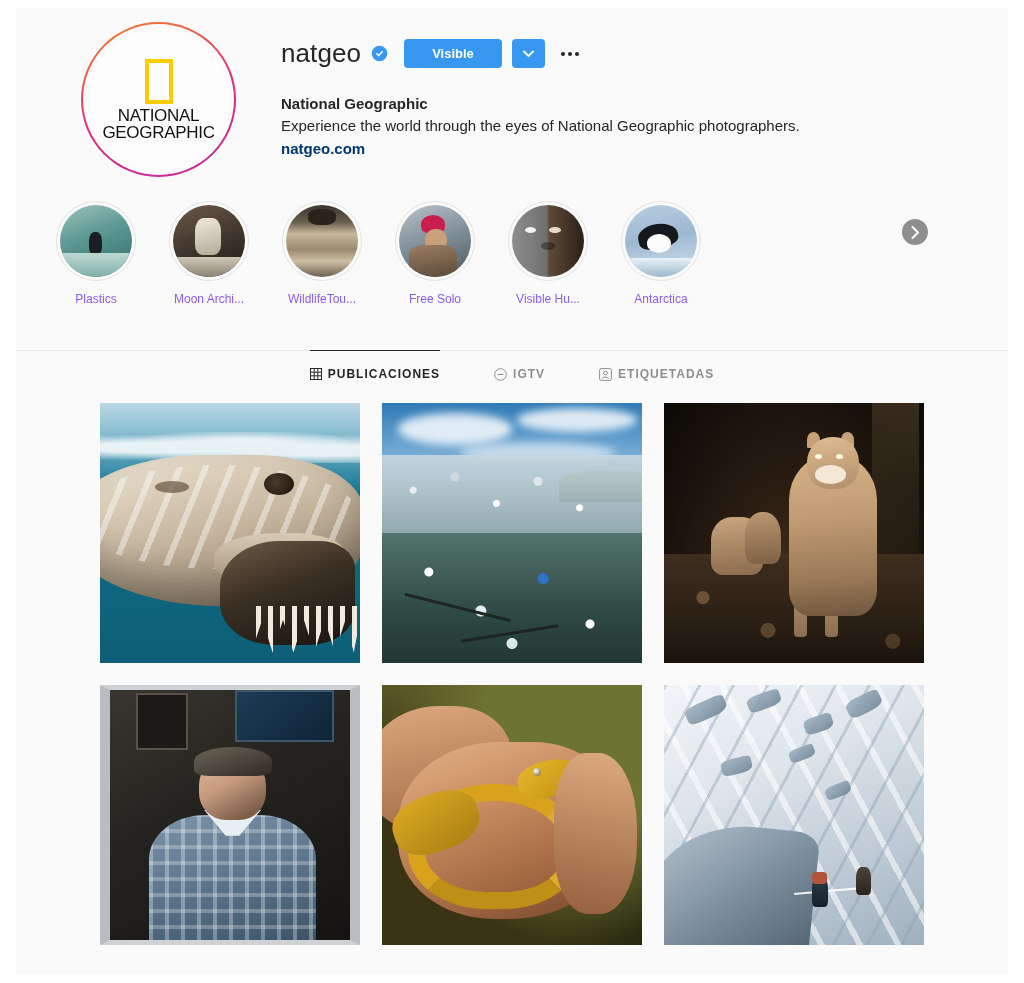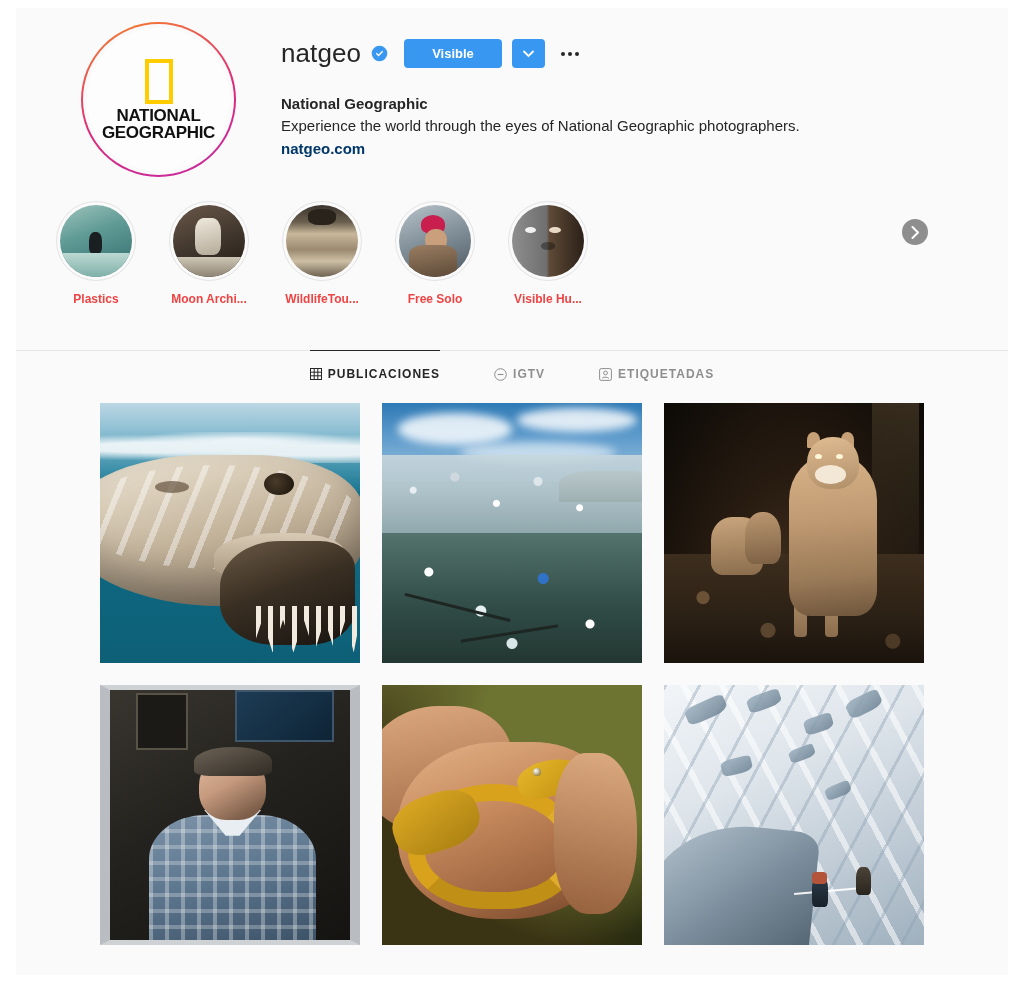--- a/index.html
+++ b/index.html
@@ -72,21 +72,21 @@
     overflow: hidden;
   }
   .ng-rect {
     width: 28px;
     height: 45px;
     border: 4px solid #ffcc00;
     margin-bottom: 3px;
   }
   .ng-text {
     font-family: "Liberation Sans", sans-serif;
-    font-weight: bold;
+    font-weight: normal;
     color: #111;
     line-height: 1.0;
     text-align: center;
     letter-spacing: -0.3px;
   }
   .ng-text .l1 { font-size: 17px; display:block; }
   .ng-text .l2 { font-size: 17px; display:block; }
 
   .info-col {
     flex: 1;
@@ -197,22 +197,22 @@
   .hl-img {
     width: 100%;
     height: 100%;
     border-radius: 50%;
     overflow: hidden;
     position: relative;
   }
   .hl-label {
     margin-top: 11px;
     font-size: 12px;
-    font-weight: bold;
-    color: #ef4444;
+    font-weight: normal;
+    color: #8b5cf6;
     white-space: nowrap;
     max-width: 92px;
     overflow: hidden;
     text-overflow: ellipsis;
     text-align: left;
   }
   .hl-next {
     position: absolute;
     left: 886px;
     top: 42px;
@@ -622,20 +622,30 @@
       <div class="hl-ring">
         <div class="hl-img" style="background:linear-gradient(90deg,#8e8e8e 0%,#6f6f6f 48%,#5e4a36 52%,#2b2018 100%);">
           <div style="position:absolute;left:18%;top:30%;width:16%;height:9%;background:#f2f2f2;border-radius:50%;"></div>
           <div style="position:absolute;left:52%;top:30%;width:16%;height:9%;background:#e8d9c4;border-radius:50%;"></div>
           <div style="position:absolute;left:40%;top:52%;width:20%;height:10%;background:rgba(0,0,0,.35);border-radius:50%;"></div>
         </div>
       </div>
       <div class="hl-label">Visible Hu...</div>
     </div>
 
+    <div class="hl">
+      <div class="hl-ring">
+        <div class="hl-img" style="background:linear-gradient(170deg,#b9cde0 0%,#9cb8d1 46%,#d8e6ef 100%);">
+          <div style="position:absolute;left:18%;top:26%;width:56%;height:34%;background:#15191d;border-radius:52% 60% 40% 36%;transform:rotate(-12deg);"></div>
+          <div style="position:absolute;left:30%;top:40%;width:34%;height:26%;background:#fbfbfb;border-radius:50%;"></div>
+          <div style="position:absolute;left:0;bottom:0;width:100%;height:26%;background:linear-gradient(180deg,#e9f2f8,#9fb8cc);"></div>
+        </div>
+      </div>
+      <div class="hl-label">Antarctica</div>
+    </div>
 
     <div class="hl-next">
       <svg width="9" height="13" viewBox="0 0 9 13">
         <path d="M1.5 1 7 6.5 1.5 12" stroke="#fff" stroke-width="2" fill="none" stroke-linecap="round" stroke-linejoin="round"></path>
       </svg>
     </div>
   </div>
 
   <div class="tabs-wrap">
 

